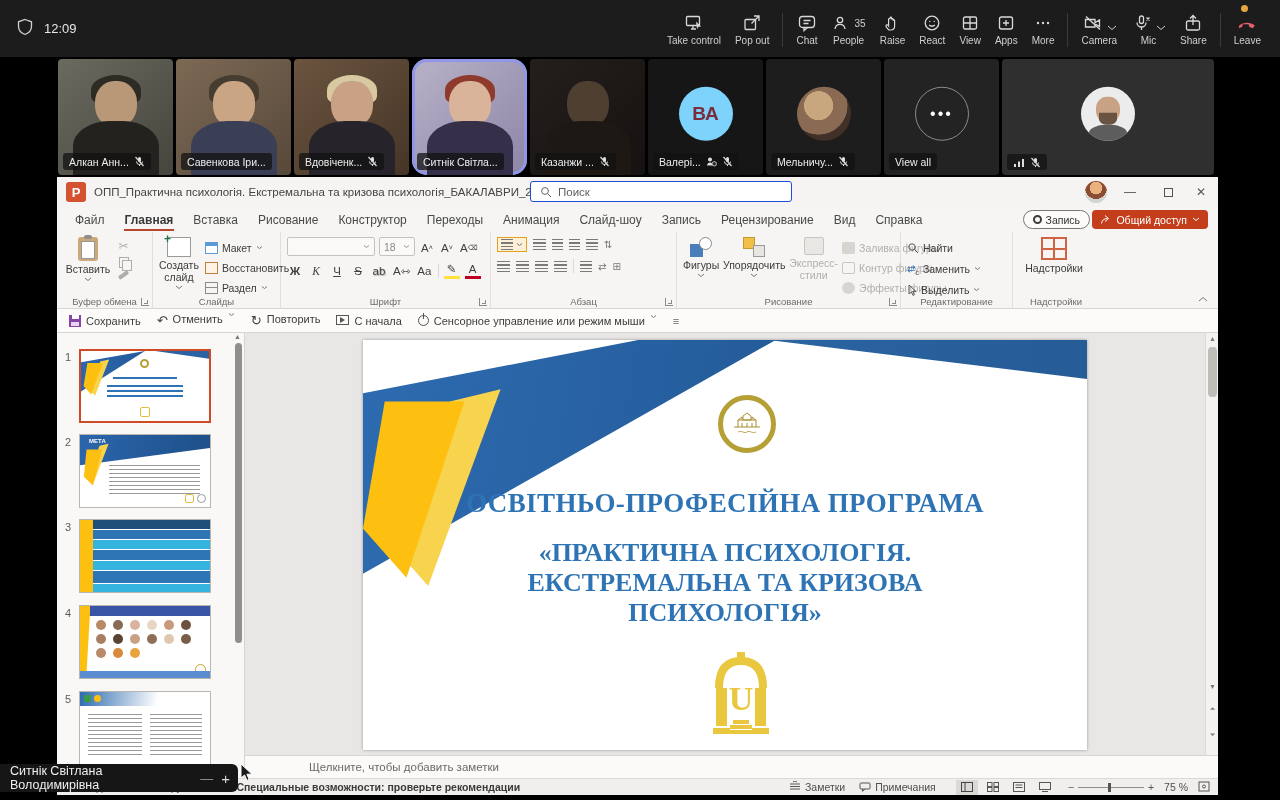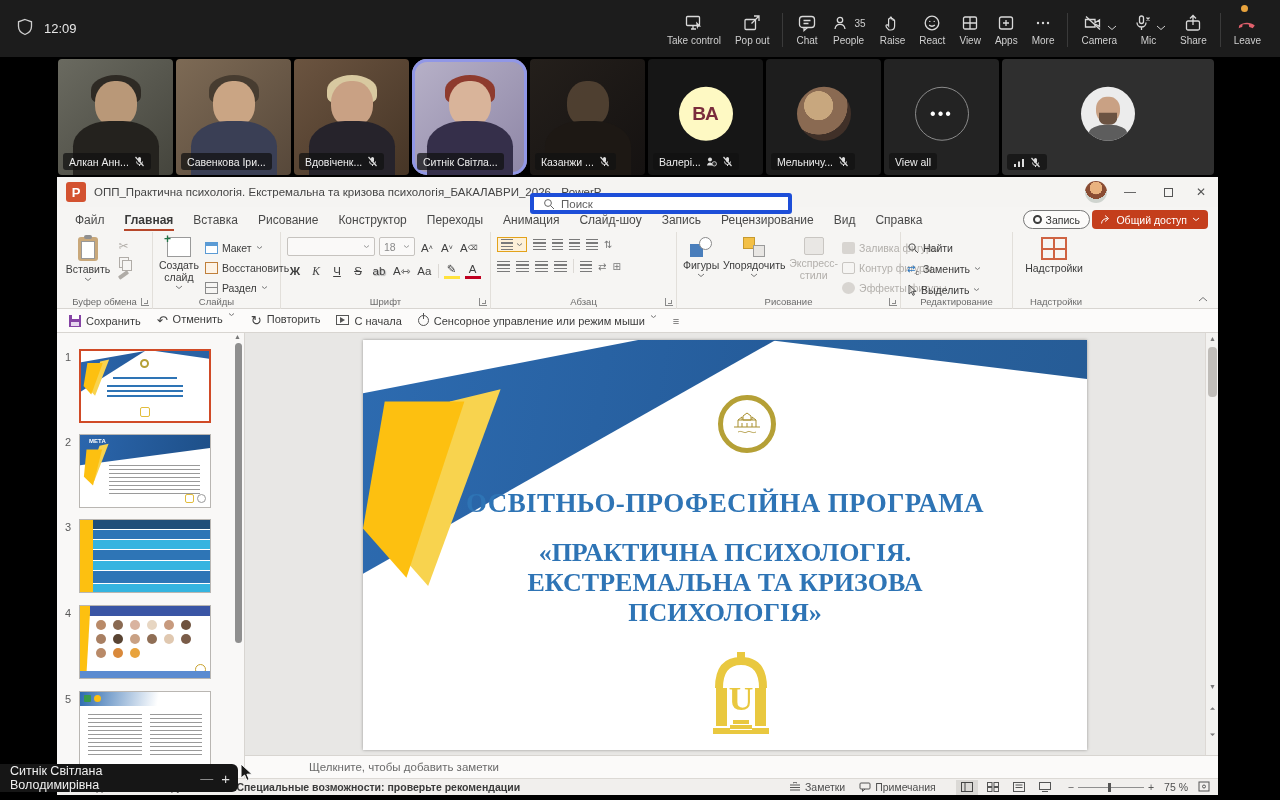--- a/index.html
+++ b/index.html
@@ -35,21 +35,21 @@
   .avatar-circle{position:absolute;left:50%;top:50%;transform:translate(-50%,-56%);
     width:54px;height:54px;border-radius:50%;display:flex;align-items:center;justify-content:center}
 
   
   #ppt{position:absolute;left:57px;top:177px;width:1161px;height:618px;background:#f6f5f3;color:#3b3b3b}
   
   #ppt-titlebar{position:absolute;left:0;top:0;width:100%;height:30px;background:#f5f4f2;display:flex;align-items:center}
   #ppt-appicon{position:absolute;left:9px;top:5px;width:20px;height:20px;border-radius:3px;background:#d35230;
     color:#fff;font-weight:bold;font-size:13px;display:flex;align-items:center;justify-content:center}
   #ppt-title{position:absolute;left:37px;top:0;height:30px;display:flex;align-items:center;font-size:11.5px;color:#444}
-  #ppt-search{position:absolute;left:473px;top:16px;width:262px;height:21px;background:#fff;border:4px solid #1d4ed8;
+  #ppt-search{position:absolute;left:473px;top:4px;width:262px;height:21px;background:#fff;border:1px solid #1d4ed8;
     border-radius:3px;display:flex;align-items:center;gap:6px;padding-left:9px;font-size:11.5px;color:#5f5f5f}
   #tb-avatar{position:absolute;left:1028px;top:4px;width:22px;height:22px;border-radius:50%;
     background:radial-gradient(circle at 50% 32%,#e9b27f 0 34%,#8a4d34 35% 58%,#cfd4cf 59%)}
   .wctl{position:absolute;top:0;width:34px;height:30px;display:flex;align-items:center;justify-content:center;color:#555;font-size:12px}
   
   #ppt-tabs{position:absolute;left:0;top:30px;width:100%;height:25px;display:flex;align-items:center;padding-left:8px}
   .tab{padding:0 10px;font-size:12px;color:#494949;height:25px;display:flex;align-items:center;position:relative}
   .tab.active{font-weight:bold;color:#3a3a3a}
   .tab.active::after{content:"";position:absolute;left:9px;right:9px;bottom:1px;height:2.5px;background:#b7472a}
   #rec-btn{position:absolute;right:128px;top:3px;height:19px;border:1px solid #777;border-radius:10px;
@@ -347,21 +347,21 @@
     <div class="pill">
         <span>Казанжи ...</span>
       <svg width="11" height="11" viewBox="0 0 11 11">
           <rect x="4" y="1" width="3" height="5" rx="1.5" fill="#ddd"></rect>
           <path d="M2.5 5.5a3 3 0 0 0 6 0M5.5 8.5V10" stroke="#ddd" fill="none"></path>
           <line x1="1.5" y1="1" x2="9.5" y2="10" stroke="#ddd" stroke-width="1.2"></line>
         </svg>
     </div>
   </div>
   <div class="tile" style="background:#161616">
-    <div class="avatar-circle" style="background:#fef9c3">
+    <div class="avatar-circle" style="background:#7dd3fc">
       <span style="color:#7a2c3c;font-weight:bold;font-size:19px">ВА</span>
     </div>
     <div class="pill">
         <span>Валері...</span>
       <svg width="11" height="11" viewBox="0 0 11 11">
           <circle cx="4" cy="3.5" r="2" fill="#ddd"></circle>
           <path d="M1 9.5c.3-2 1.5-3 3-3s2.7 1 3 3z" fill="#ddd"></path>
           <circle cx="8.3" cy="7.8" r="2.2" fill="#2c2c2c" stroke="#ddd" stroke-width=".8"></circle>
         </svg>
       <svg width="11" height="11" viewBox="0 0 11 11">
@@ -840,21 +840,21 @@
     <span style="margin-left:8px">русский</span>
     <span class="sb-ico" style="margin-left:10px">
       <svg width="11" height="11" viewBox="0 0 11 11">
           <circle cx="5.5" cy="5.5" r="4.8" stroke="#444" fill="none"></circle>
           <circle cx="5.5" cy="3.4" r="1" fill="#444"></circle>
           <path d="M3 4.8l2.5.7 2.5-.7M5.5 5.5v2l-1.3 1.8M5.5 7.5l1.3 1.8" stroke="#444" fill="none" stroke-width=".9"></path>
         </svg>
     </span>
     <span style="margin-left:5px;font-weight:bold;color:#3a3a3a">Специальные возможности: проверьте рекомендации</span>
 
-    <span style="margin-left:auto;display:flex;align-items:center;gap:4px">
+    <span style="margin-left:auto;display:flex;gap:4px">
       <svg width="12" height="10" viewBox="0 0 12 10">
           <path d="M1 3h10M1 5.5h10M1 8h10M4 1l2-1 2 1" stroke="#555" fill="none"></path>
         </svg>
       <span>Заметки</span>
     </span>
     <span style="margin-left:14px;display:flex;align-items:center;gap:4px">
       <svg width="12" height="10" viewBox="0 0 12 10">
           <rect x="1" y="1" width="10" height="6" rx="1" stroke="#555" fill="none"></rect>
           <path d="M3.5 7v2.3L6 7" stroke="#555" fill="none"></path>
         </svg>

